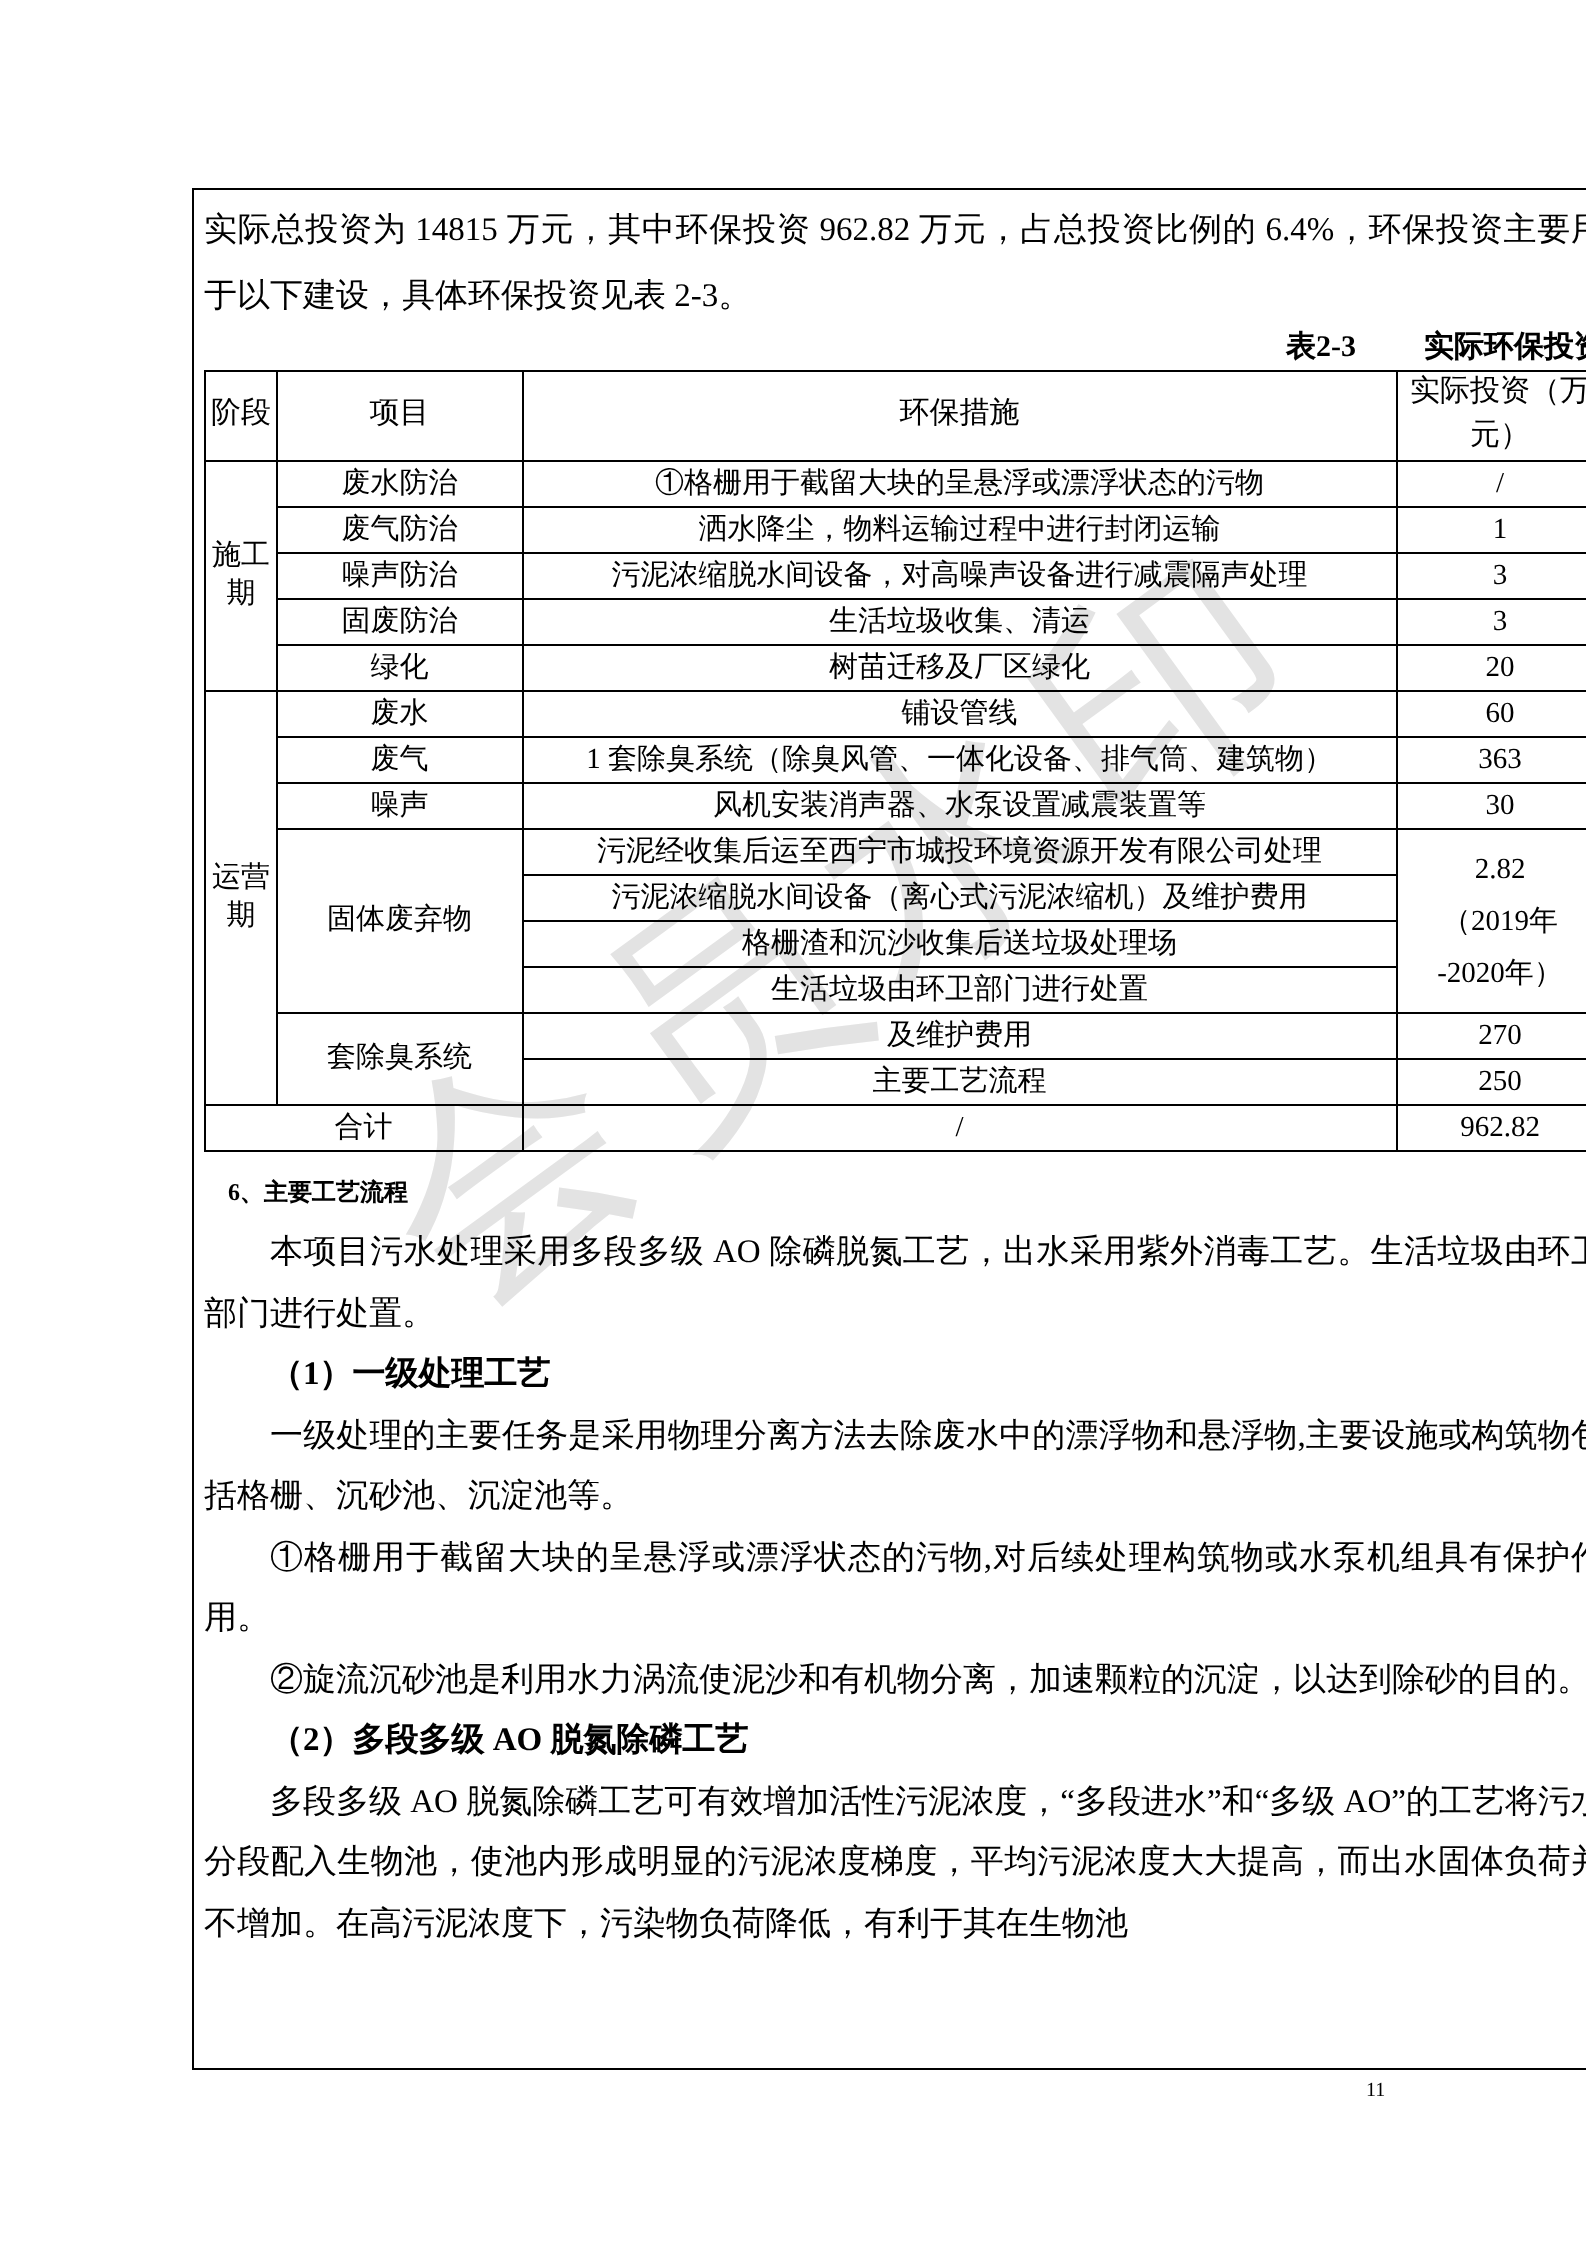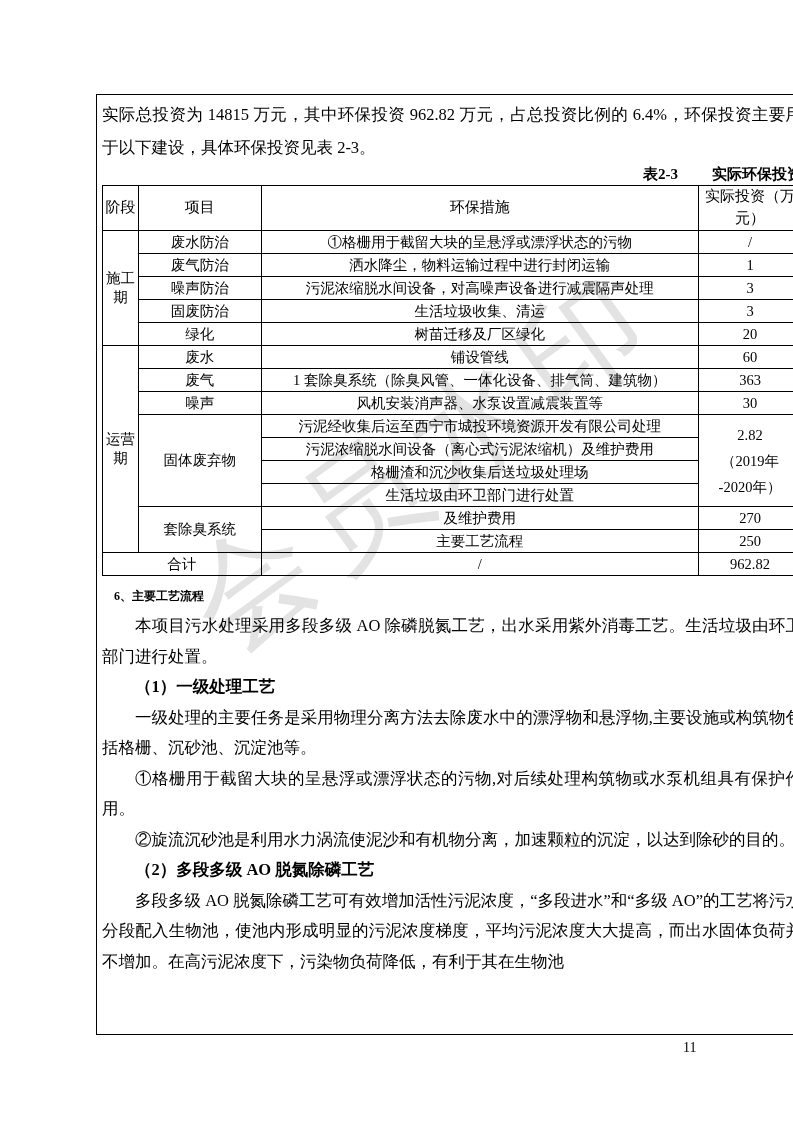--- a/index.html
+++ b/index.html
@@ -83,21 +83,21 @@
   .sub-heading {
     margin: 0;
     font-weight: bold;
     font-size: 16.5px;
     line-height: 30.5px;
     text-indent: 2em;
   }
   .page-number {
     position: absolute;
     left: 683px; top: 1040px;
-    font-size: 14px;
+    font-size: 10px;
     z-index: 1;
   }
 </style>
 </head>
 <body>
 
 <div class="watermark" style="color: rgb(227, 227, 227);">会员水印</div>
 
 <div class="content-box">
 

